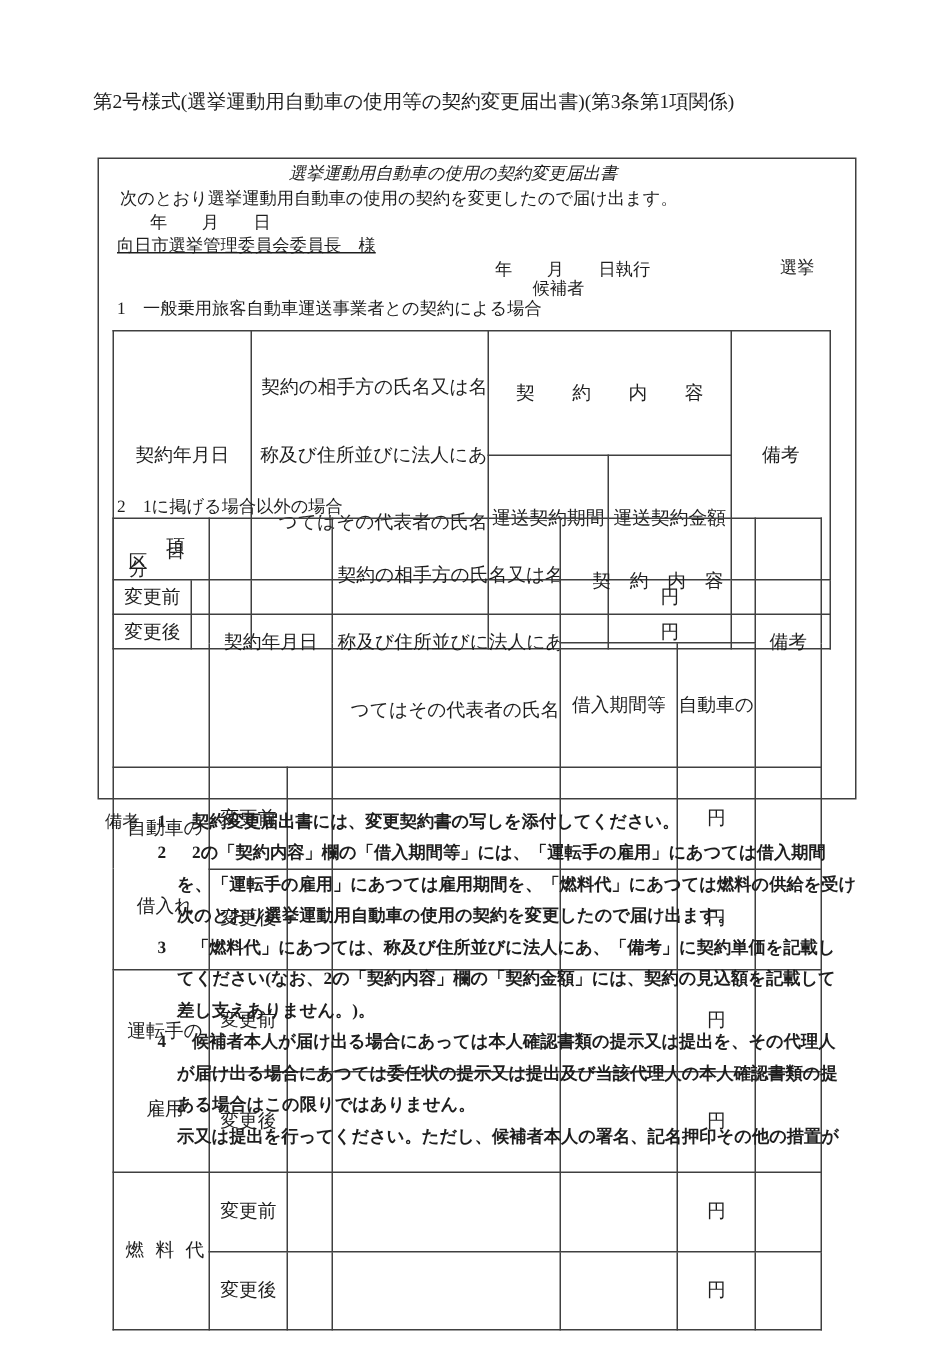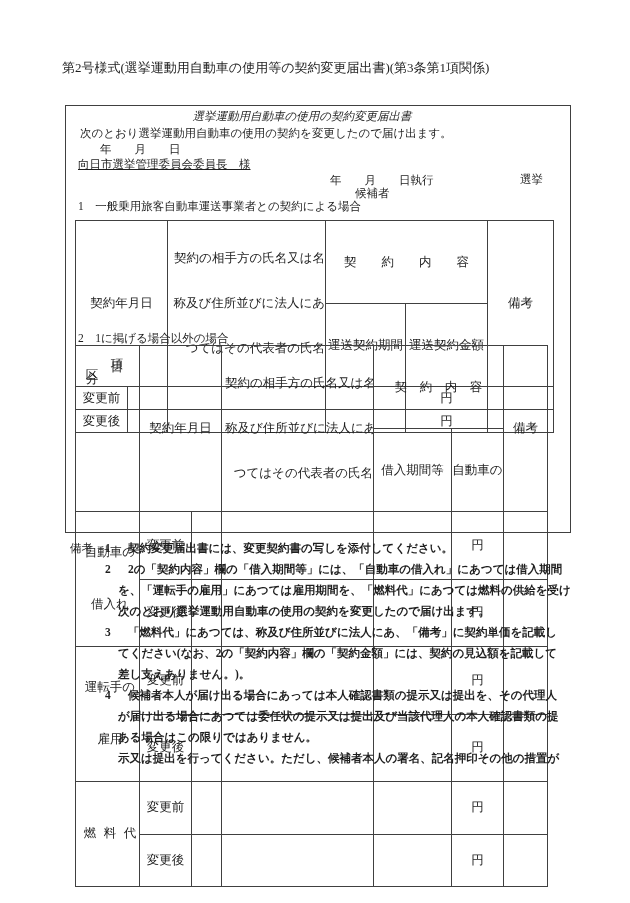--- a/index.html
+++ b/index.html
@@ -198,21 +198,21 @@
       </tr>
     </tbody>
       </table>
   </div>
 
   <div class="notes">
     <span class="nlabel">備考</span>
 
     <div class="nl first"><span class="num">1</span><span>契約変更届出書には、変更契約書の写しを添付してください。</span></div>
 
-    <div class="nl first"><span class="num">2</span><span>2の「契約内容」欄の「借入期間等」には、「自動車の借入れ」にあつては借入期間</span></div>
+    <div class="nl first"><span class="num">2</span><span>2の「契約内容」欄の「借入期間等」には、「運転手の雇用」にあつては借入期間</span></div>
     <div class="nl cont">を、「運転手の雇用」にあつては雇用期間を、「燃料代」にあつては燃料の供給を受け</div>
     <div class="nl cont">次のとおり選挙運動用自動車の使用の契約を変更したので届け出ます。</div>
 
     <div class="nl first"><span class="num">3</span><span>「燃料代」にあつては、称及び住所並びに法人にあ、「備考」に契約単価を記載し</span></div>
     <div class="nl cont">てください(なお、2の「契約内容」欄の「契約金額」には、契約の見込額を記載して</div>
     <div class="nl cont">差し支えありません。)。</div>
 
     <div class="nl first"><span class="num">4</span><span>候補者本人が届け出る場合にあっては本人確認書類の提示又は提出を、その代理人</span></div>
     <div class="nl cont">が届け出る場合にあつては委任状の提示又は提出及び当該代理人の本人確認書類の提</div>
     <div class="nl cont">ある場合はこの限りではありません。</div>

